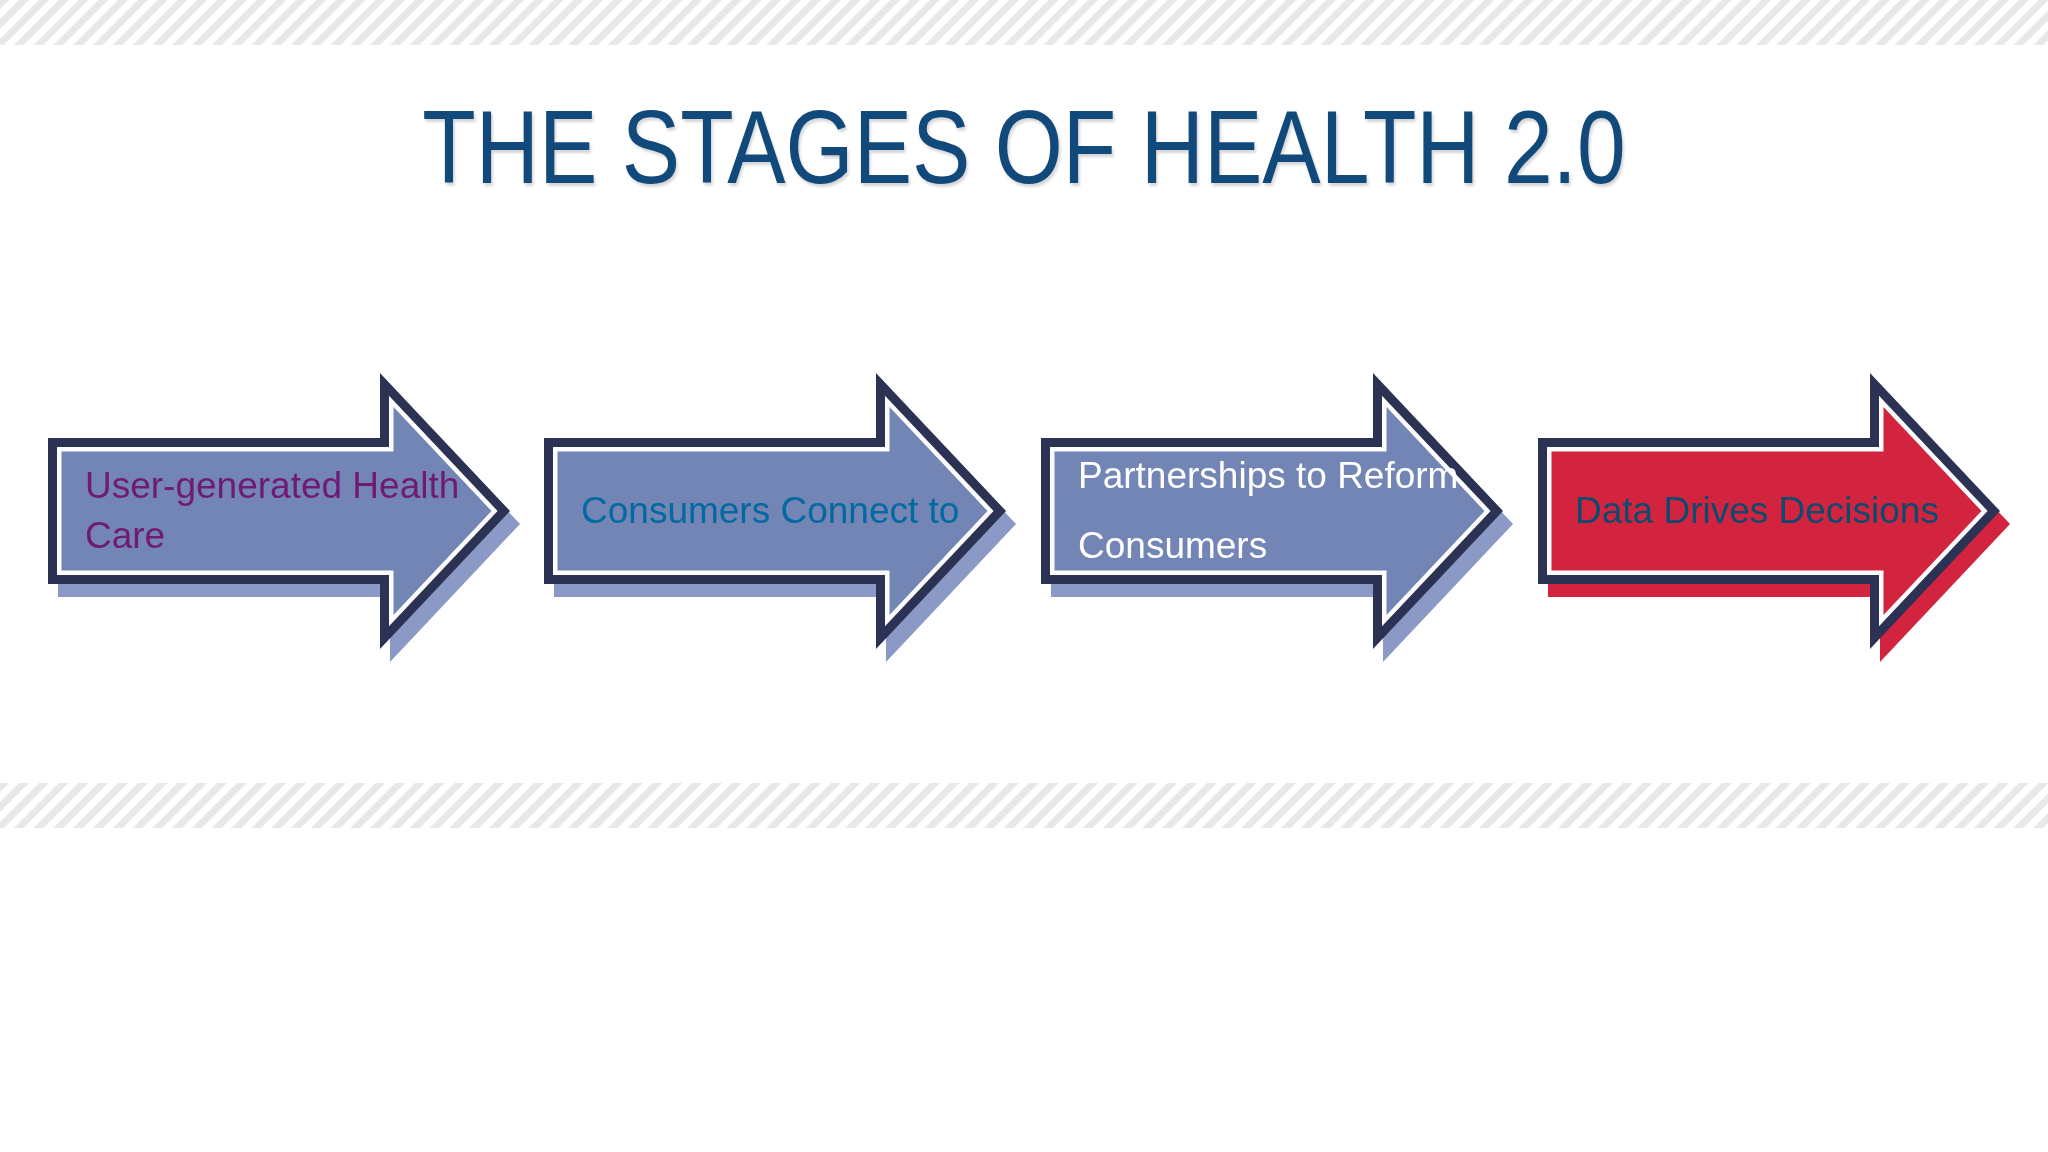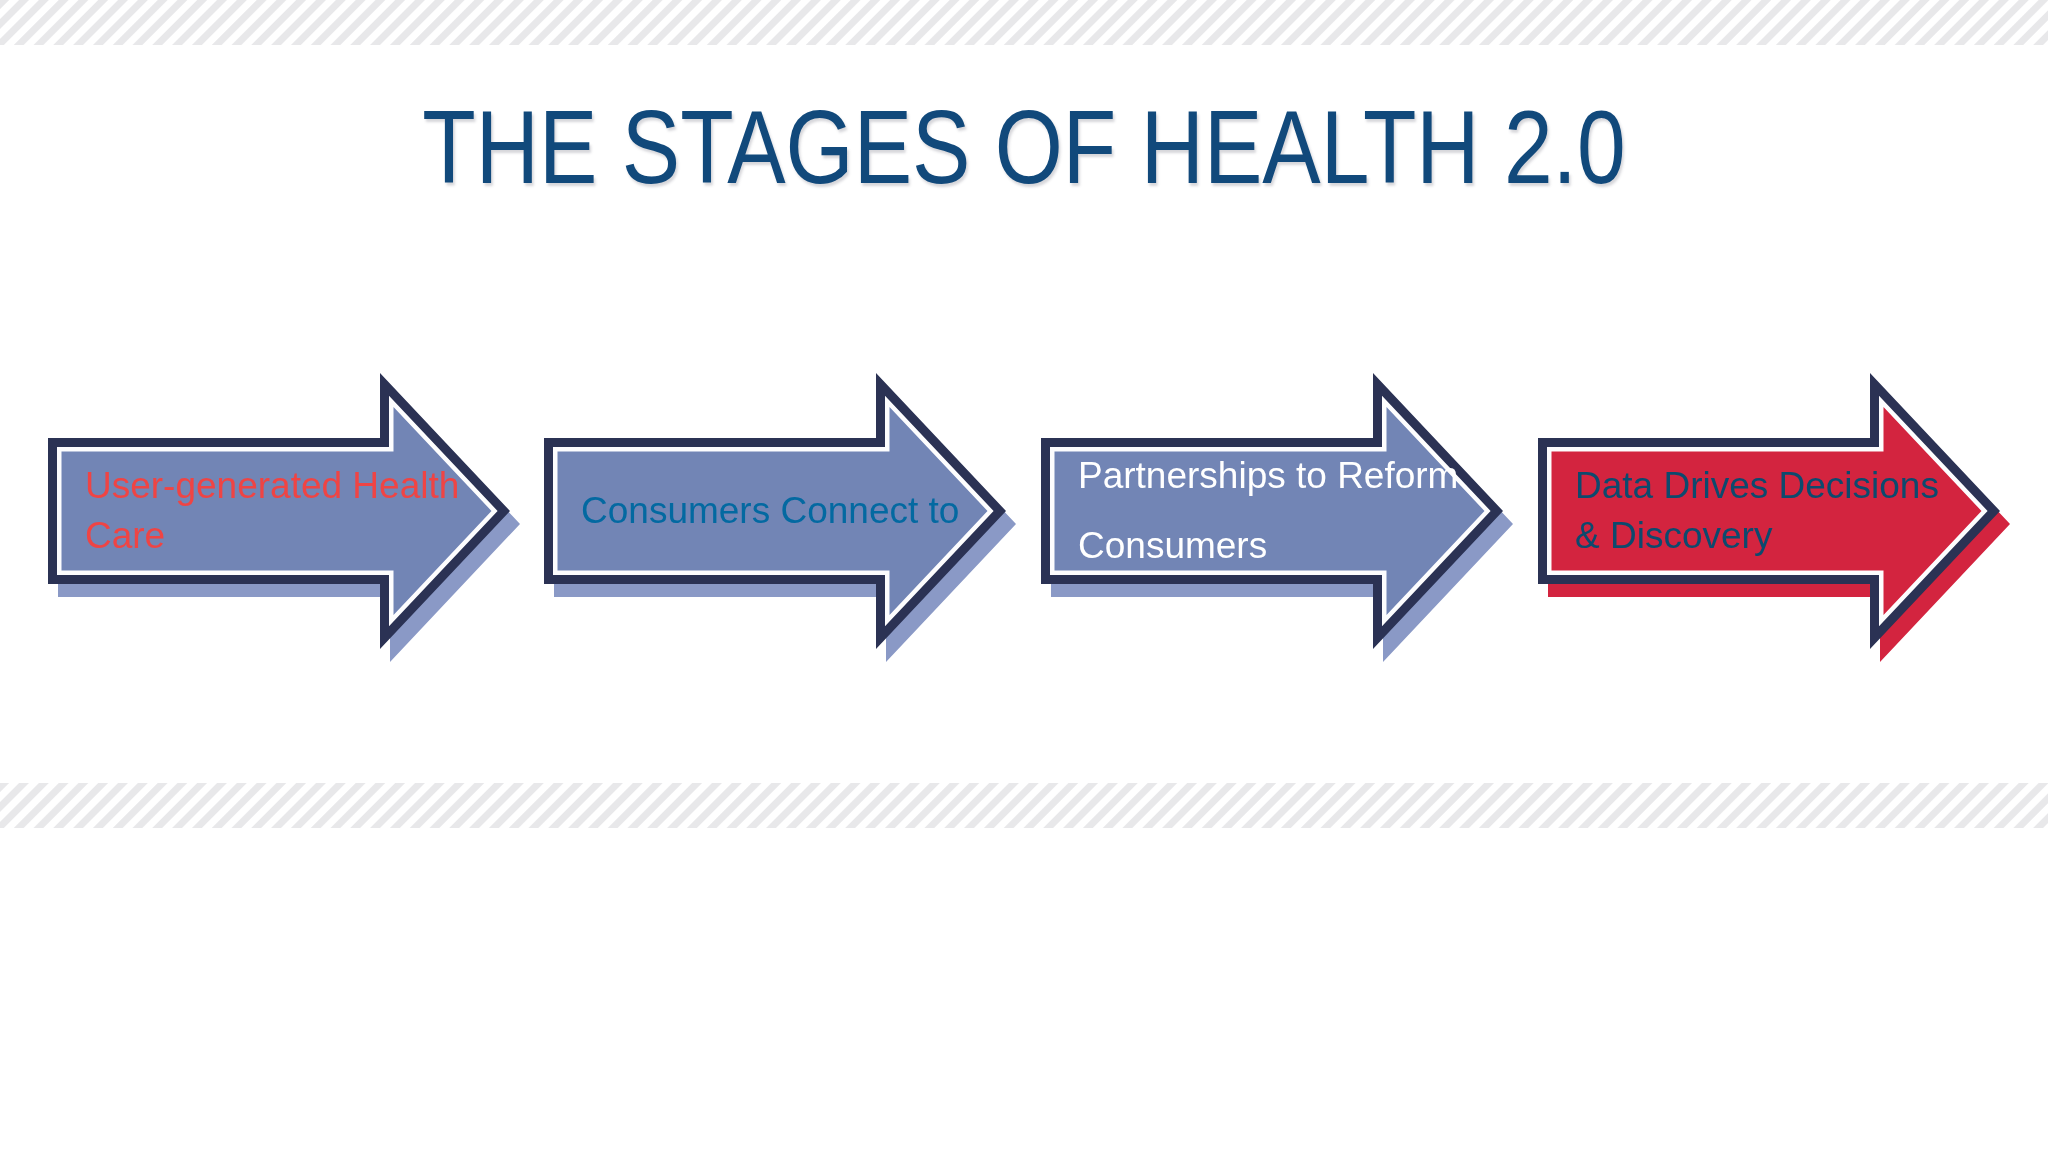--- a/index.html
+++ b/index.html
@@ -93,21 +93,21 @@
   <div class="stripe-band top"></div>
   <h1 class="slide-title" style="color: rgb(17, 73, 123);">THE STAGES OF HEALTH 2.0</h1>
   <div class="stages-diagram">
       <div class="stage" style="left: 45px;">
         <svg width="480" height="296" viewBox="0 0 480 296">
           <polygon points="13.0,80.0 345.0,80.0 345.0,15.0 475.0,153.0 345.0,291.0 345.0,226.0 13.0,226.0" fill="#8a99c6"></polygon>
           <polygon points="3.0,67.0 335.0,67.0 335.0,2.0 465.0,140.0 335.0,278.0 335.0,213.0 3.0,213.0" fill="#2b3254"></polygon>
           <polygon points="12.0,76.0 344.0,76.0 344.0,24.7 452.6,140.0 344.0,255.3 344.0,204.0 12.0,204.0" fill="#fdfdfe"></polygon>
           <polygon points="16.5,80.5 348.5,80.5 348.5,36.0 446.5,140.0 348.5,244.0 348.5,199.5 16.5,199.5" fill="#7285b5"></polygon>
         </svg>
-        <div class="stage-label" style="color: #ef4444;">
+        <div class="stage-label" style="color: #701a75;">
           <span>User-generated Health</span>
           <span>Care</span>
         </div>
       </div>
       <div class="stage" style="left: 541px;">
         <svg width="480" height="296" viewBox="0 0 480 296">
           <polygon points="13.0,80.0 345.0,80.0 345.0,15.0 475.0,153.0 345.0,291.0 345.0,226.0 13.0,226.0" fill="#8a99c6"></polygon>
           <polygon points="3.0,67.0 335.0,67.0 335.0,2.0 465.0,140.0 335.0,278.0 335.0,213.0 3.0,213.0" fill="#2b3254"></polygon>
           <polygon points="12.0,76.0 344.0,76.0 344.0,24.7 452.6,140.0 344.0,255.3 344.0,204.0 12.0,204.0" fill="#fdfdfe"></polygon>
           <polygon points="16.5,80.5 348.5,80.5 348.5,36.0 446.5,140.0 348.5,244.0 348.5,199.5 16.5,199.5" fill="#7285b5"></polygon>
@@ -130,18 +130,17 @@
       </div>
       <div class="stage" style="left: 1535px;">
         <svg width="480" height="296" viewBox="0 0 480 296">
           <polygon points="13.0,80.0 345.0,80.0 345.0,15.0 475.0,153.0 345.0,291.0 345.0,226.0 13.0,226.0" fill="#d3243f"></polygon>
           <polygon points="3.0,67.0 335.0,67.0 335.0,2.0 465.0,140.0 335.0,278.0 335.0,213.0 3.0,213.0" fill="#2b3254"></polygon>
           <polygon points="12.0,76.0 344.0,76.0 344.0,24.7 452.6,140.0 344.0,255.3 344.0,204.0 12.0,204.0" fill="#fdfdfe"></polygon>
           <polygon points="16.5,80.5 348.5,80.5 348.5,36.0 446.5,140.0 348.5,244.0 348.5,199.5 16.5,199.5" fill="#d3243f"></polygon>
         </svg>
         <div class="stage-label" style="color: #0c4a6e;">
           <span>Data Drives Decisions</span>
-          <span>&amp; Discovery</span>
         </div>
       </div>
     </div>
   <div class="stripe-band bottom"></div>
 </div>
 
 </body></html>

